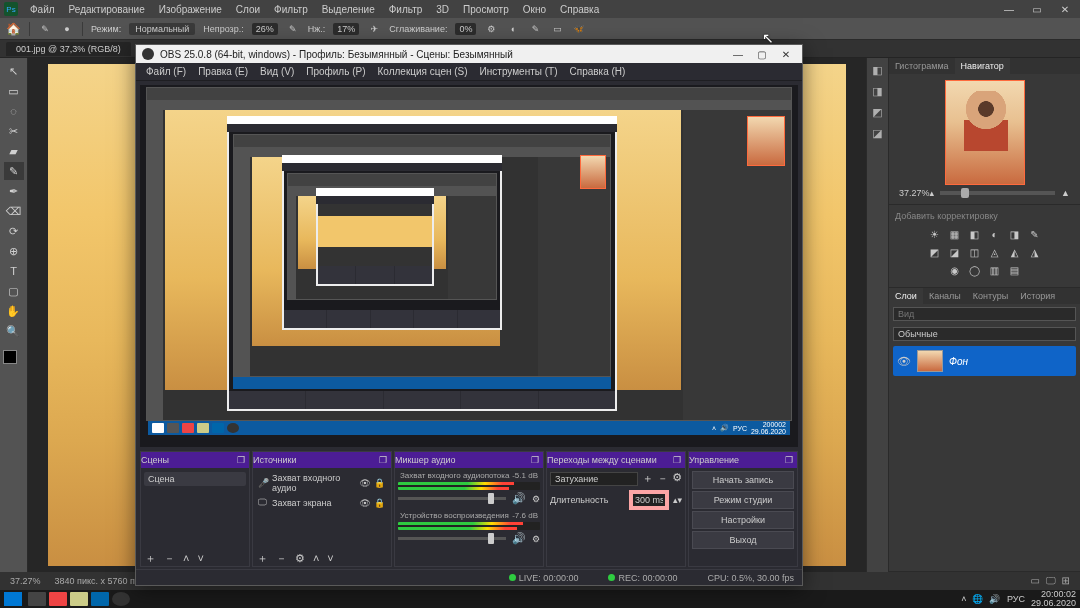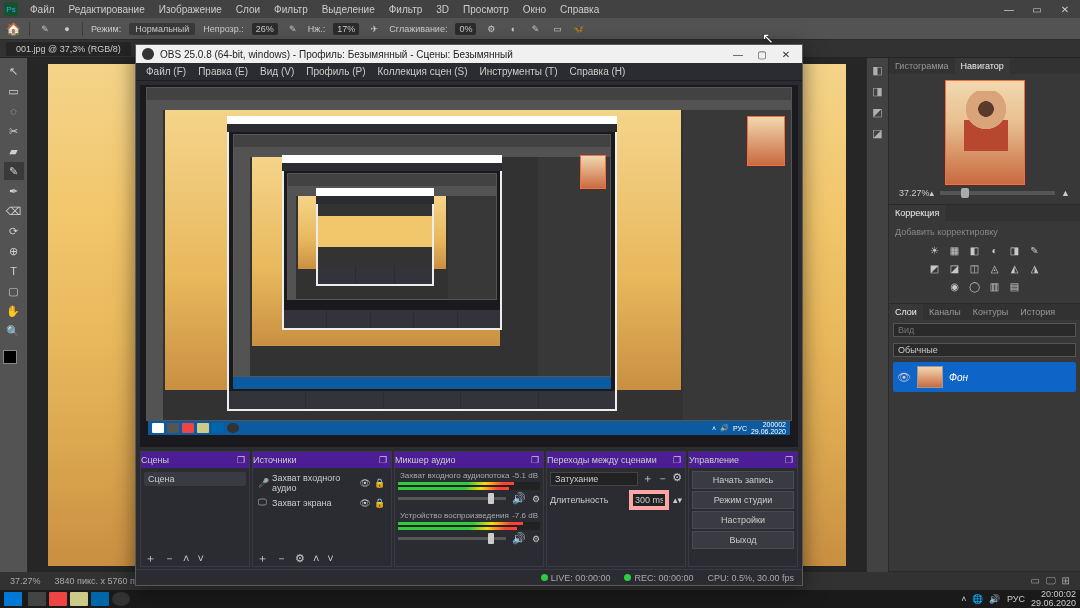--- a/index.html
+++ b/index.html
@@ -148,21 +148,21 @@
 .transitions { width: 140px; }
 .transitions .trow { display: flex; align-items: center; gap: 4px; margin-bottom: 4px; }
 .transitions .trow .tlabel{flex:1;font-size:9px;}
 .transitions .trow .tdrop{background:#222;padding:1px 4px;border:1px solid #444;font-size:9px;}
 .transitions .trow .ticons{display:flex;gap:4px;font-size:11px;}
 .transitions .trow input{width:40px;background:#222;border:4px solid #fca5a5;color:#ccc;font-size:9px;padding:1px 2px;}
 
 .controls { width: 110px; }
 .controls .ctrl-btn { background: #3a3a42; padding: 3px 4px; margin-bottom: 2px; text-align: center; border: 1px solid #4a4a52; font-size: 9px; cursor: pointer; }
 
-.obs-status { height: 16px; background: #2b2b32; border-top: 1px solid #3a3a42; display: flex; align-items: center; justify-content: flex-end; gap: 14px; padding: 0 8px; font-size: 9px; color: #aaa; }
+.obs-status { height: 16px; background: #2b2b32; border-top: 1px solid #3a3a42; display: flex; align-items: center; justify-content: flex-end; gap: 30px; padding: 0 8px; font-size: 9px; color: #aaa; }
 .obs-status .dot{width:7px;height:7px;background:#2ecc40;border-radius:50%;display:inline-block;margin-right:3px;}
 
 
 .obs-prev-taskbar { position: absolute; left: 8px; right: 8px; bottom: 12px; height: 14px; background: #0c5aa0; display: flex; align-items: center; padding: 0 4px; gap: 3px; }
 .obs-prev-taskbar .mini-icon { width: 12px; height: 10px; border-radius: 1px; }
 
 .cursor{position:absolute;left:762px;top:30px;font-size:14px;color:#fff;text-shadow:0 0 2px #000;pointer-events:none;}
 </style>
 </head>
 <body>
@@ -260,23 +260,20 @@
         <div class="nav-zoomrow">
           <span>37.27%</span>
           <span>▴</span>
           <div class="slider"></div>
           <span>▲</span>
         </div>
       </div>
     </div>
 
     <div class="panel">
-      <div class="panel-tabs">
-          <span class="active">Коррекция</span>
-        </div>
       <div class="correction-body">
         <div class="hint">Добавить корректировку</div>
         <div class="icons-row">
           <span>☀</span>
           <span>▦</span>
           <span>◧</span>
           <span>◐</span>
           <span>◨</span>
           <span>✎</span>
         </div>

